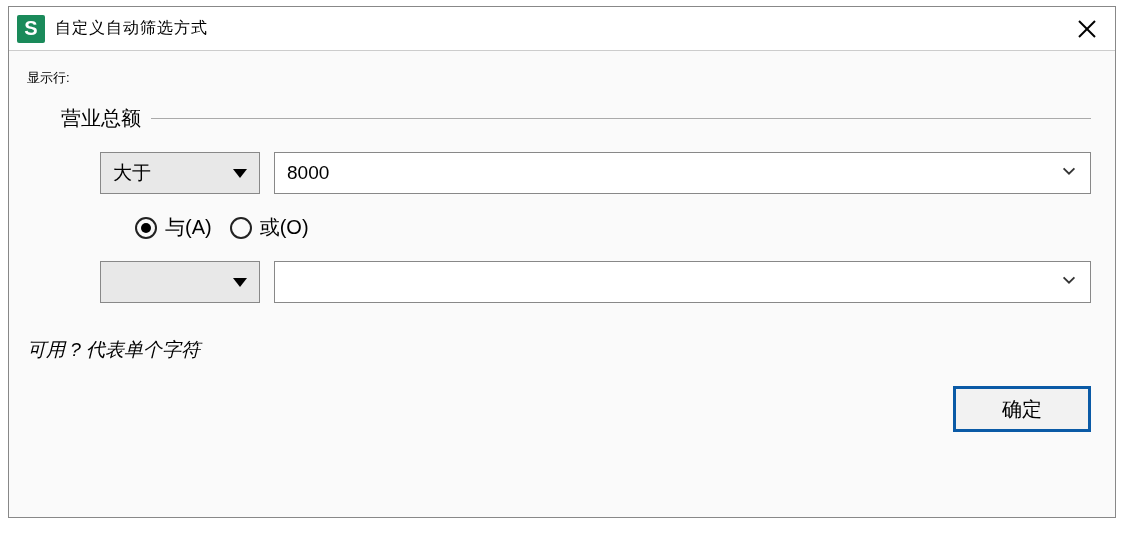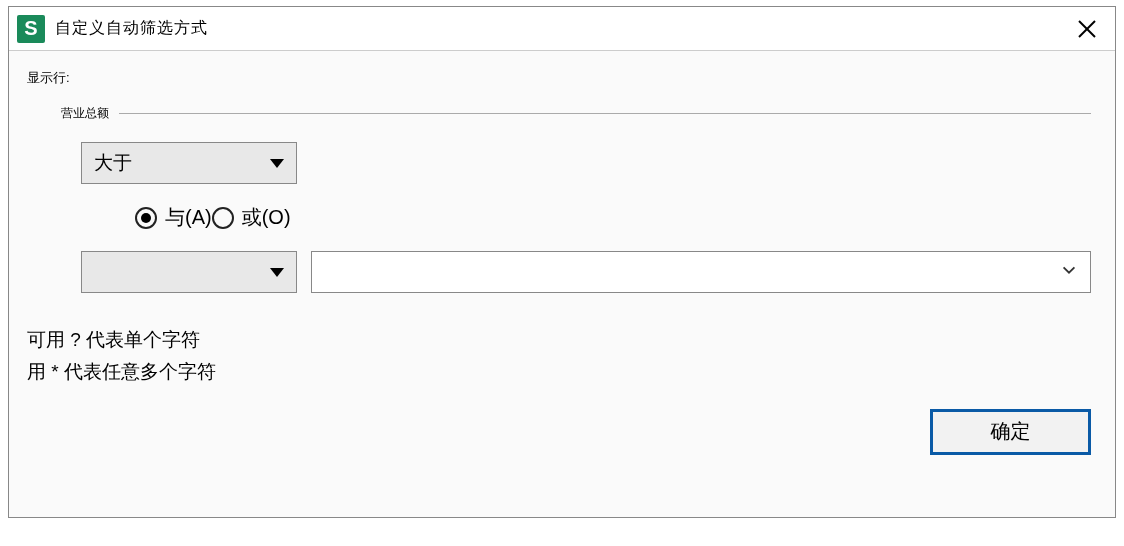--- a/index.html
+++ b/index.html
@@ -66,45 +66,46 @@
     .fieldset {
       margin-left: 34px;
       margin-right: 6px;
     }
     .legend-row {
       display: flex;
       align-items: center;
       margin-bottom: 20px;
     }
     .legend-label {
-      font-size: 12px;
+      font-size: 20px;
       margin-right: 10px;
     }
     .legend-line {
       flex: 1;
       border-top: 1px solid #aaa;
       height: 1px;
     }
     .criteria-row {
       display: flex;
       align-items: center;
       margin-left: 20px;
       margin-bottom: 20px;
       gap: 14px;
     }
     .dropdown {
       position: relative;
-      width: 216px;
+      width: 160px;
       height: 42px;
       border: 1px solid #888;
       background: #e8e8e8;
       display: flex;
       align-items: center;
       padding: 0 12px;
       cursor: pointer;
+      margin-left: 19px;
     }
     .dropdown .dd-text {
       flex: 1;
       font-size: 19px;
     }
     .dropdown .caret {
       width: 0; height: 0;
       border-left: 7px solid transparent;
       border-right: 7px solid transparent;
       border-top: 9px solid #000;
@@ -129,20 +130,21 @@
     }
     .combo .chevron {
       cursor: pointer;
     }
     .combo .chevron svg { width: 18px; height: 18px; }
     .radio-row {
       display: flex;
       align-items: flex-end;
       margin-left: 74px;
       margin-bottom: 20px;
+      gap: 18px;
     }
     .radio-opt {
       display: flex;
       align-items: center;
       gap: 8px;
       cursor: pointer;
       font-size: 20px;
     }
     .radio-circle {
       width: 22px;
@@ -158,30 +160,31 @@
       height: 10px;
       background: #000;
       border-radius: 50%;
       display: none;
     }
     .radio-opt.selected .radio-dot { display: block; }
     .hints {
       margin-top: 31px;
       font-size: 19px;
       line-height: 1.7;
+      font-style: italic;
     }
     .buttons {
       display: flex;
       justify-content: flex-end;
       gap: 18px;
       margin-top: 20px;
       padding-right: 6px;
     }
     .btn {
-      width: 161px;
+      width: 138px;
       height: 46px;
       border: 1px solid #888;
       background: #f2f2f2;
       display: flex;
       align-items: center;
       justify-content: center;
       font-size: 20px;
       cursor: pointer;
     }
     .btn.primary {
@@ -213,20 +216,28 @@
       <div class="legend-row">
         <div class="legend-label">营业总额</div>
         <div class="legend-line"></div>
       </div>
 
       <div class="criteria-row">
         <div class="dropdown">
           <span class="dd-text">大于</span>
           <span class="caret"></span>
         </div>
+        <div class="combo">
+          <input class="combo-input" type="text" value="8000" style="">
+          <span class="chevron">
+            <svg viewBox="0 0 20 20">
+                <polyline points="4,7 10,13 16,7" fill="none" stroke="#333" stroke-width="2"></polyline>
+              </svg>
+          </span>
+        </div>
       </div>
 
       <div class="radio-row">
         <div class="radio-opt selected">
           <span class="radio-circle">
               <span class="radio-dot"></span>
             </span>
           <span>与(A)</span>
         </div>
         <div class="radio-opt">
@@ -247,21 +258,20 @@
                 <polyline points="4,7 10,13 16,7" fill="none" stroke="#333" stroke-width="2"></polyline>
               </svg>
           </span>
         </div>
       </div>
 
     </div>
 
     <div class="hints">
       <div>可用 ? 代表单个字符</div>
-      <div>用 * 代表任意多个字符</div>
     </div>
 
     <div class="buttons">
       <div class="btn primary">确定</div>
     </div>
 
   </div>
 </div>
 
 </body></html>

